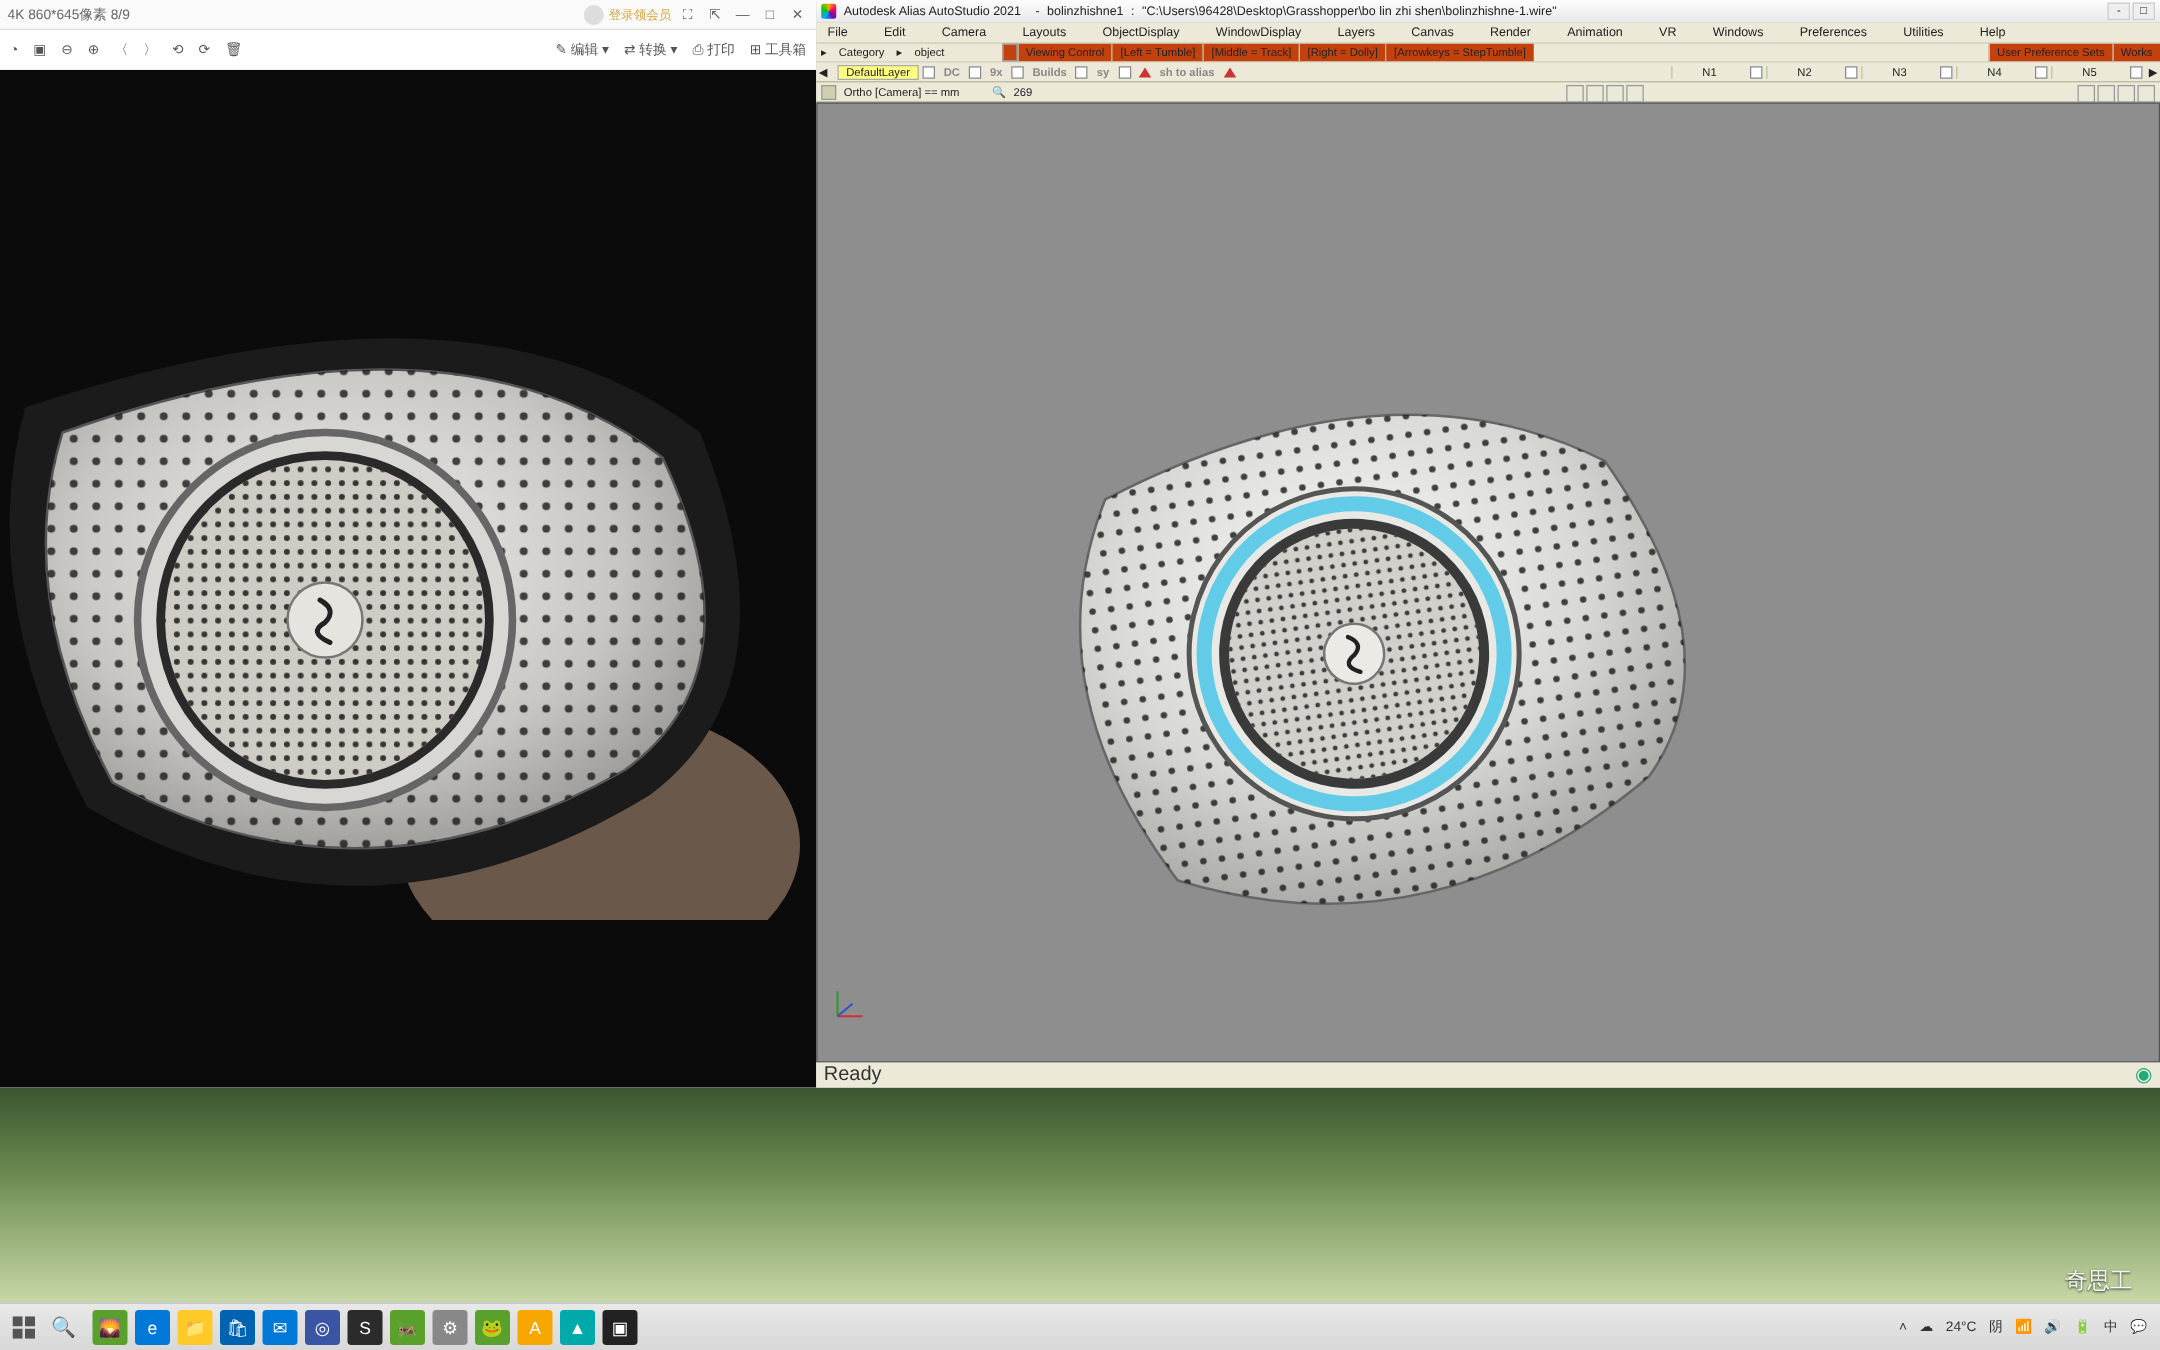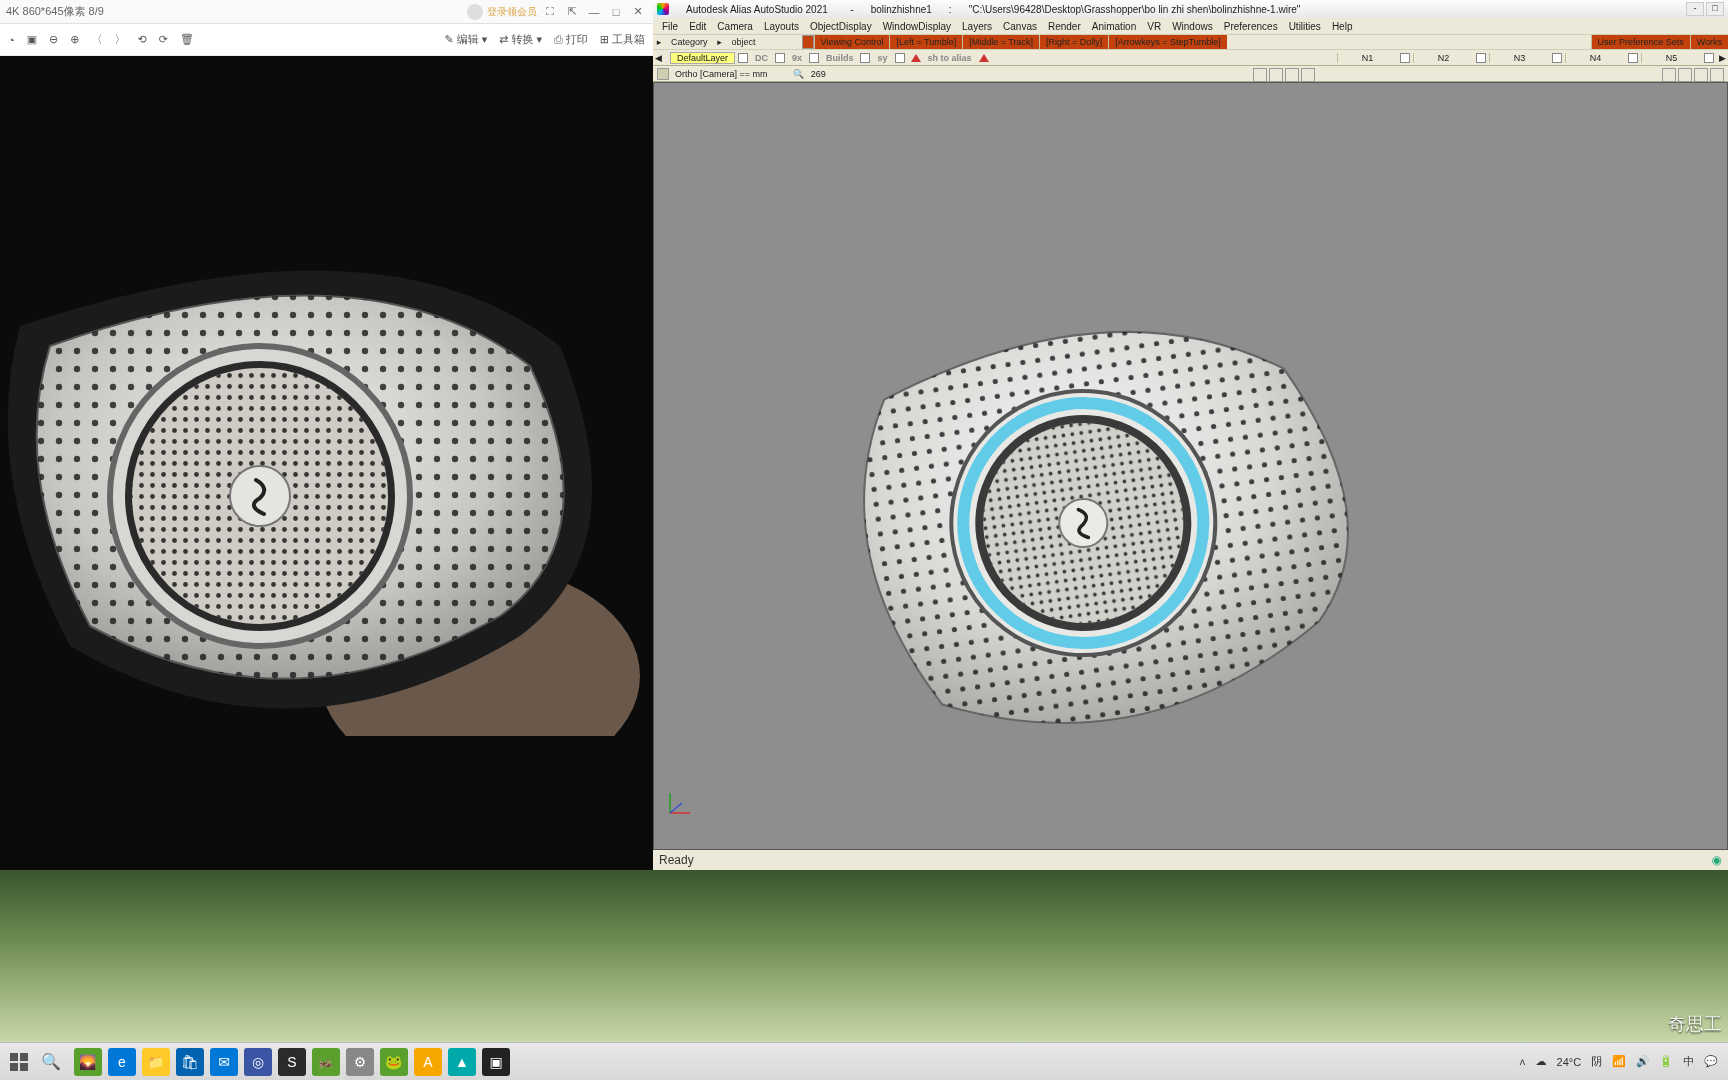--- a/index.html
+++ b/index.html
@@ -16,27 +16,27 @@
 
   .lv-toolbar { height: 32px; background: #fff; display: flex; align-items: center; padding: 0 8px; font-size: 11px; color: #555; justify-content: space-between; border-bottom: 1px solid #eee; }
   .lv-toolbar .group { display: flex; gap: 12px; align-items: center; }
   .lv-toolbar .tbtn { display: flex; align-items: center; gap: 3px; cursor: pointer; color: #555; }
 
   .lv-image { position: absolute; left: 0; top: 56px; width: 653px; height: 814px; background: #0a0a0a; overflow: hidden; }
   .lv-image .speaker-photo { position: absolute; left: -40px; top: 160px; width: 680px; height: 520px; }
 
   
   .right-pane { position: absolute; left: 653px; top: 0; width: 1075px; height: 870px; background: #c0c0c0; }
-  .alias-title { height: 18px; background: linear-gradient(#fdfdfd,#e8e8e8); display: flex; align-items: center; font-size: 10px; color: #222; padding: 0 4px; gap: 17px; }
+  .alias-title { height: 18px; background: linear-gradient(#fdfdfd,#e8e8e8); display: flex; align-items: center; font-size: 10px; color: #222; padding: 0 4px; gap: 6px; }
   .alias-title .logo { width: 12px; height: 12px; background: conic-gradient(#f7a700,#e06,#6a0dad,#0af,#0c0,#f7a700); border-radius: 2px; }
   .alias-title .spacer { flex: 1; }
   .alias-title .win-controls { display: flex; gap: 2px; }
   .alias-title .wc { width: 18px; height: 14px; background: #eee; border: 1px solid #ccc; font-size: 9px; text-align: center; }
 
-  .alias-menu { height: 16px; background: #ece9d8; display: flex; align-items: center; gap: 1px; font-size: 10px; color: #222; padding-left: 4px; }
+  .alias-menu { height: 16px; background: #ece9d8; display: flex; align-items: center; gap: 19px; font-size: 10px; color: #222; padding-left: 4px; }
   .alias-menu span { padding: 0 5px; cursor: pointer; }
 
   .alias-row2 { height: 16px; background: #ece9d8; display: flex; align-items: center; font-size: 9px; color: #222; border-top: 1px solid #d0d0b8; border-bottom: 1px solid #d0d0b8; }
   .alias-row2 .lbl { padding: 0 6px; }
   .alias-row2 .arrow { width: 12px; text-align: center; }
   .alias-row2 .cell { border-left: 1px solid #c0c0a0; padding: 0 6px; background: #c2410c; height: 100%; display: flex; align-items: center; }
   .alias-row2 .spacer { flex: 1; }
 
   .alias-row3 { height: 16px; background: #ece9d8; display: flex; align-items: center; font-size: 9px; color: #222; border-bottom: 1px solid #b0b090; }
   .alias-row3 .lyr { background: #ffff80; padding: 0 6px; border: 1px solid #aaa; margin-left: 6px; }
@@ -46,21 +46,21 @@
   .alias-row3 .nlbl { width: 60px; text-align: center; border-left: 1px solid #c0c0a0; }
   .alias-row3 .spacer { flex: 1; }
 
   .alias-row4 { height: 16px; background: #ece9d8; display: flex; align-items: center; font-size: 9px; color: #222; border-bottom: 1px solid #b0b090; padding-left: 4px; gap: 6px; }
   .alias-row4 .sq { width: 12px; height: 12px; background: #d0d0b0; border: 1px solid #999; }
 
   .alias-viewport { position: absolute; left: 0; top: 82px; width: 1075px; height: 768px; background: #8e8e8e; border: 1px solid #555; overflow: hidden; }
   .alias-viewport .axis { position: absolute; left: 10px; bottom: 30px; width: 30px; height: 30px; }
   .axis line { stroke-width: 1.5; }
 
-  .alias-status { position: absolute; left: 0; bottom: 0; height: 20px; width: 100%; background: #ece9d8; font-size: 12px; color: #333; display: flex; align-items: center; padding: 0 6px; }
+  .alias-status { position: absolute; left: 0; bottom: 0; height: 20px; width: 100%; background: #ece9d8; font-size: 16px; color: #333; display: flex; align-items: center; padding: 0 6px; }
 
   .vp-icons-right { position: absolute; right: 4px; top: 68px; display: flex; gap: 2px; }
   .vp-icons-right .vi { width: 14px; height: 14px; background: #ece9d8; border: 1px solid #999; }
   .vp-icons-left { position: absolute; left: 600px; top: 68px; display: flex; gap: 2px; }
   .vp-icons-left .vi { width: 14px; height: 14px; background: #ece9d8; border: 1px solid #999; }
 
   
   .render { position: absolute; left: 130px; top: 220px; width: 600px; height: 450px; }
 
   
@@ -68,21 +68,21 @@
   .taskbar .start { width: 38px; height: 38px; display: flex; align-items: center; justify-content: center; }
   .taskbar .start svg { width: 18px; height: 18px; }
   .taskbar .search { width: 26px; height: 26px; display: flex; align-items: center; justify-content: center; color: #555; }
   .taskbar .apps { display: flex; gap: 6px; margin-left: 10px; }
   .taskbar .app { width: 28px; height: 28px; border-radius: 3px; display: flex; align-items: center; justify-content: center; font-size: 14px; color: #fff; }
   .taskbar .tray { margin-left: auto; display: flex; align-items: center; gap: 10px; padding-right: 10px; font-size: 11px; color: #333; }
 
   
   .desk-strip { position: absolute; left: 0; top: 870px; width: 1728px; height: 172px; background: linear-gradient(180deg,#3a5530 0%, #6b8a4f 40%, #c8d8a8 100%); }
 
-  .watermark { position: absolute; right: 6px; bottom: 44px; color: #fff; font-size: 18px; opacity: .85; text-shadow: 0 1px 2px #000; }
+  .watermark { position: absolute; right: 22px; bottom: 44px; color: #fff; font-size: 18px; opacity: .85; text-shadow: 0 1px 2px #000; }
 
 </style>
 </head>
 <body>
 
 <div class="desk-strip"></div>
 
 <div class="left-pane">
   <div class="lv-titlebar">
     <div class="left">

